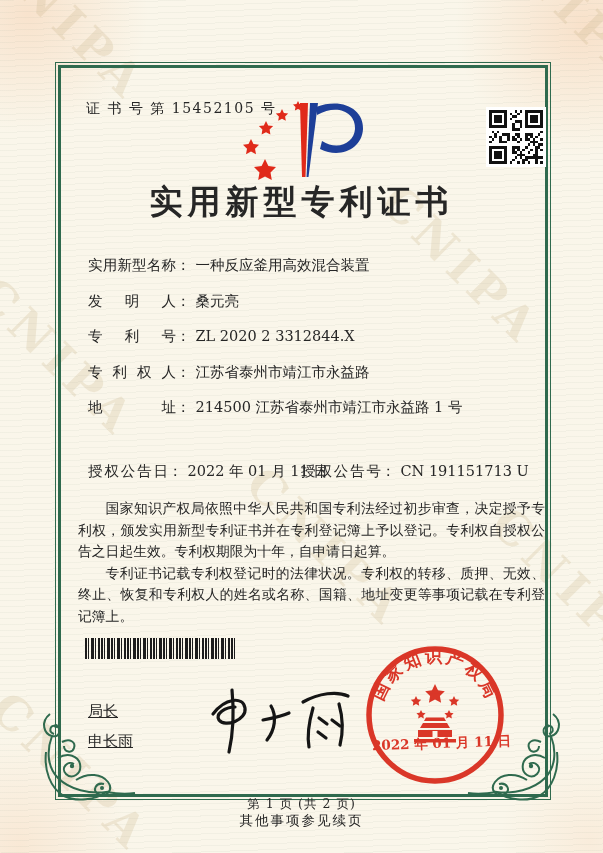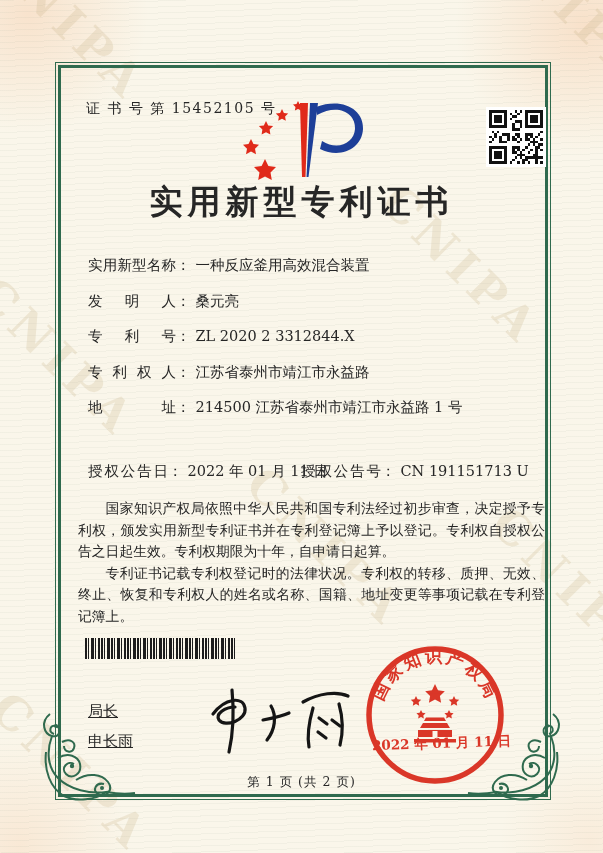--- a/index.html
+++ b/index.html
@@ -53,21 +53,21 @@
   .barcode .gap{background:transparent;}
 
   .signer{position:absolute;left:88px;top:696px;font-size:15px;line-height:30px;font-family:"DejaVu Sans","Liberation Sans",sans-serif;text-decoration:underline;}
   .signature{position:absolute;left:185px;top:676px;}
 
   .seal{position:absolute;left:362px;top:642px;width:146px;height:146px;opacity:.93;}
   .seal-date{
     position:absolute;left:10px;top:93px;width:126px;text-align:center;
     color:#d8291a;font-size:13.5px;font-weight:bold;white-space:nowrap;transform:rotate(-2deg);
   }
-  .page-num{position:absolute;left:0;right:0;top:774px;text-align:center;font-size:12.5px;letter-spacing:1px;}
+  .page-num{position:absolute;left:0;right:0;top:796px;text-align:center;font-size:12.5px;letter-spacing:1px;}
   .foot-note{position:absolute;left:0;right:0;top:812px;text-align:center;font-size:13.5px;letter-spacing:2px;}
 </style>
 </head>
 <body>
 
 <div class="page">
 
   <span class="watermark" style="left:-34px;top:-6px;">CNIPA</span>
   <span class="watermark" style="left:468px;top:-22px;">CNIPA</span>
   <span class="watermark" style="left:360px;top:238px;">CNIPA</span>
@@ -413,15 +413,16 @@
           <path d="M62 79 L84 79 L82 75.5 L64 75.5 Z"></path>
           <rect x="56" y="88" width="34" height="7"></rect>
           <rect x="52" y="97" width="42" height="3.5"></rect>
           <rect x="70.5" y="89" width="5" height="6" fill="#faf6ea"></rect>
         </g>
       </svg>
       <div class="seal-date">2022 年 01 月 11 日</div>
     </div>
 
     <div class="page-num">第 1 页 (共 2 页)</div>
+    <div class="foot-note">其他事项参见续页</div>
 
   </div>
 </div>
 
 </body></html>

